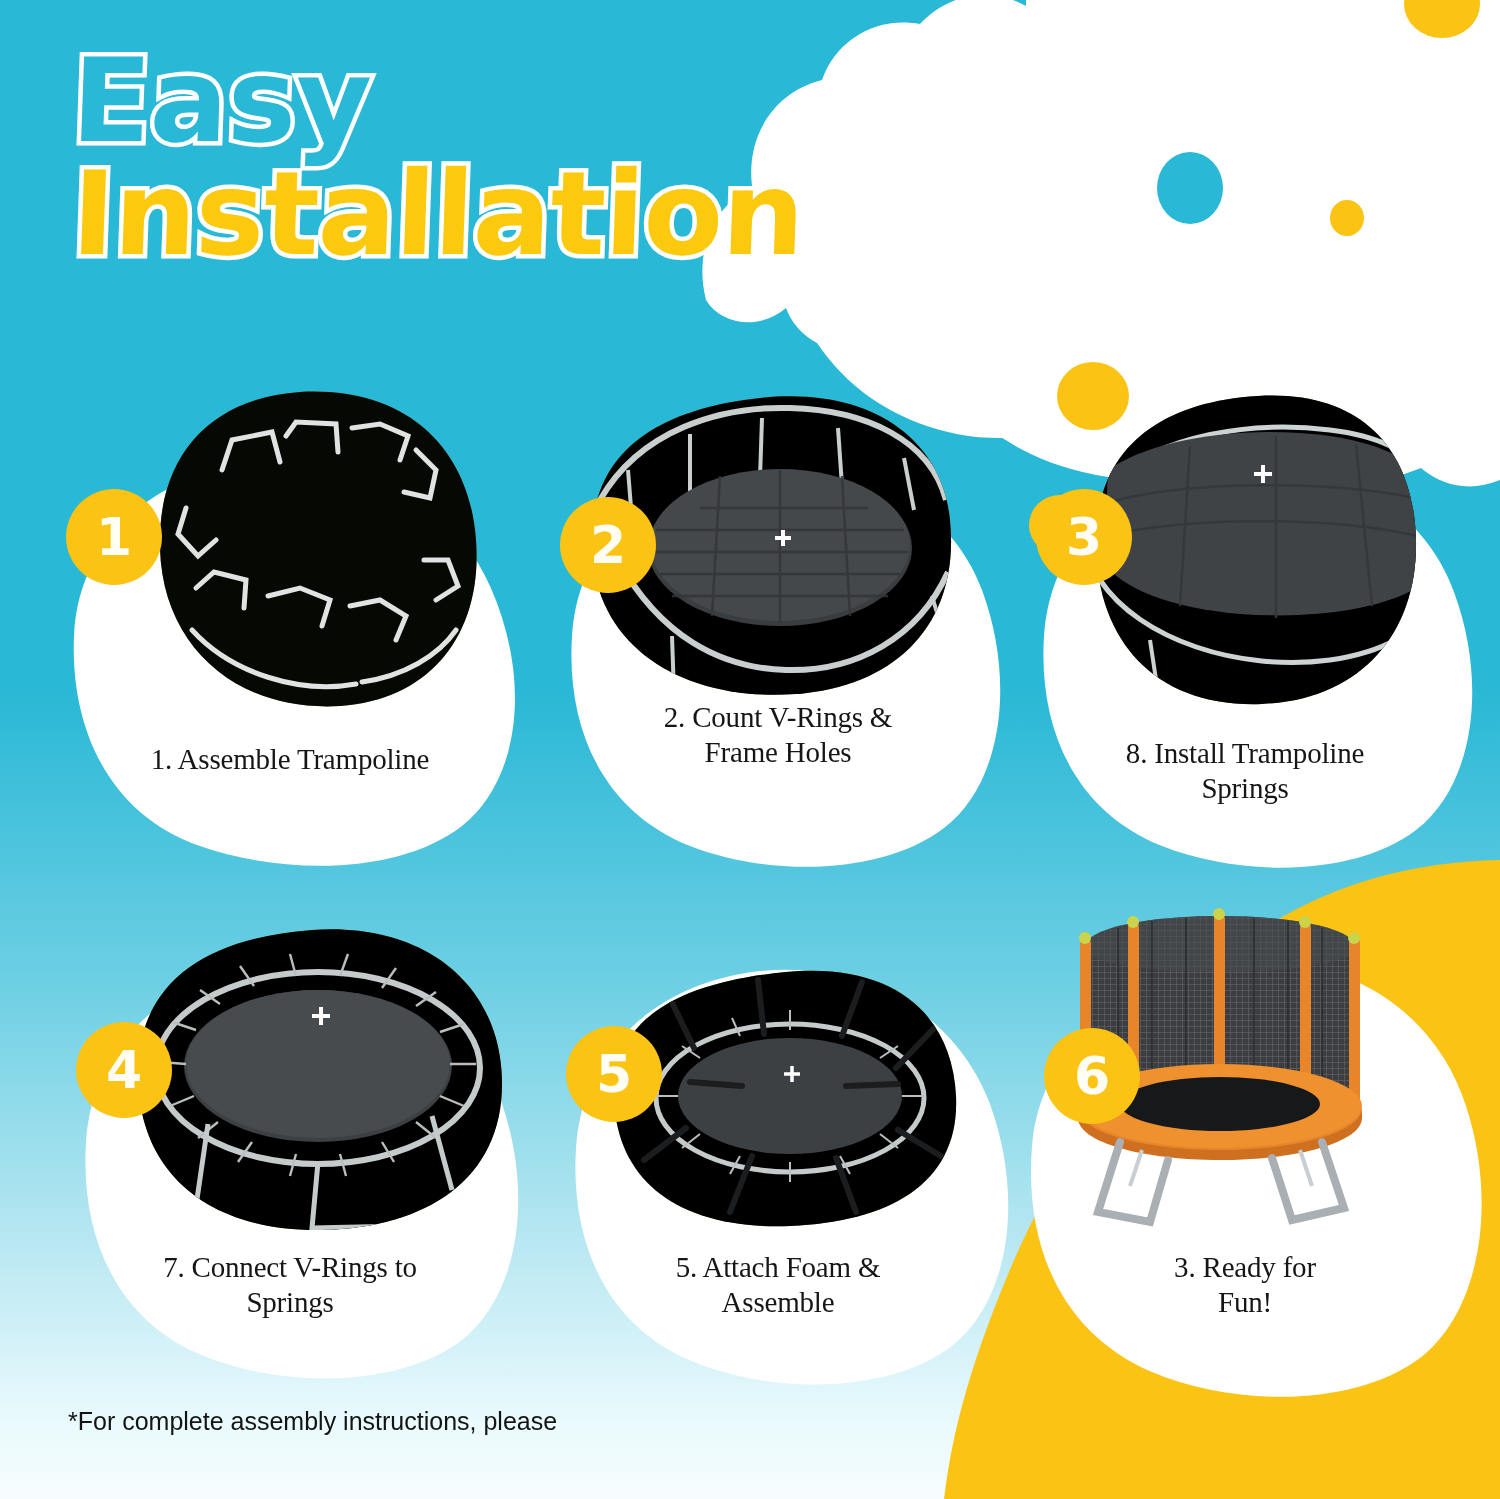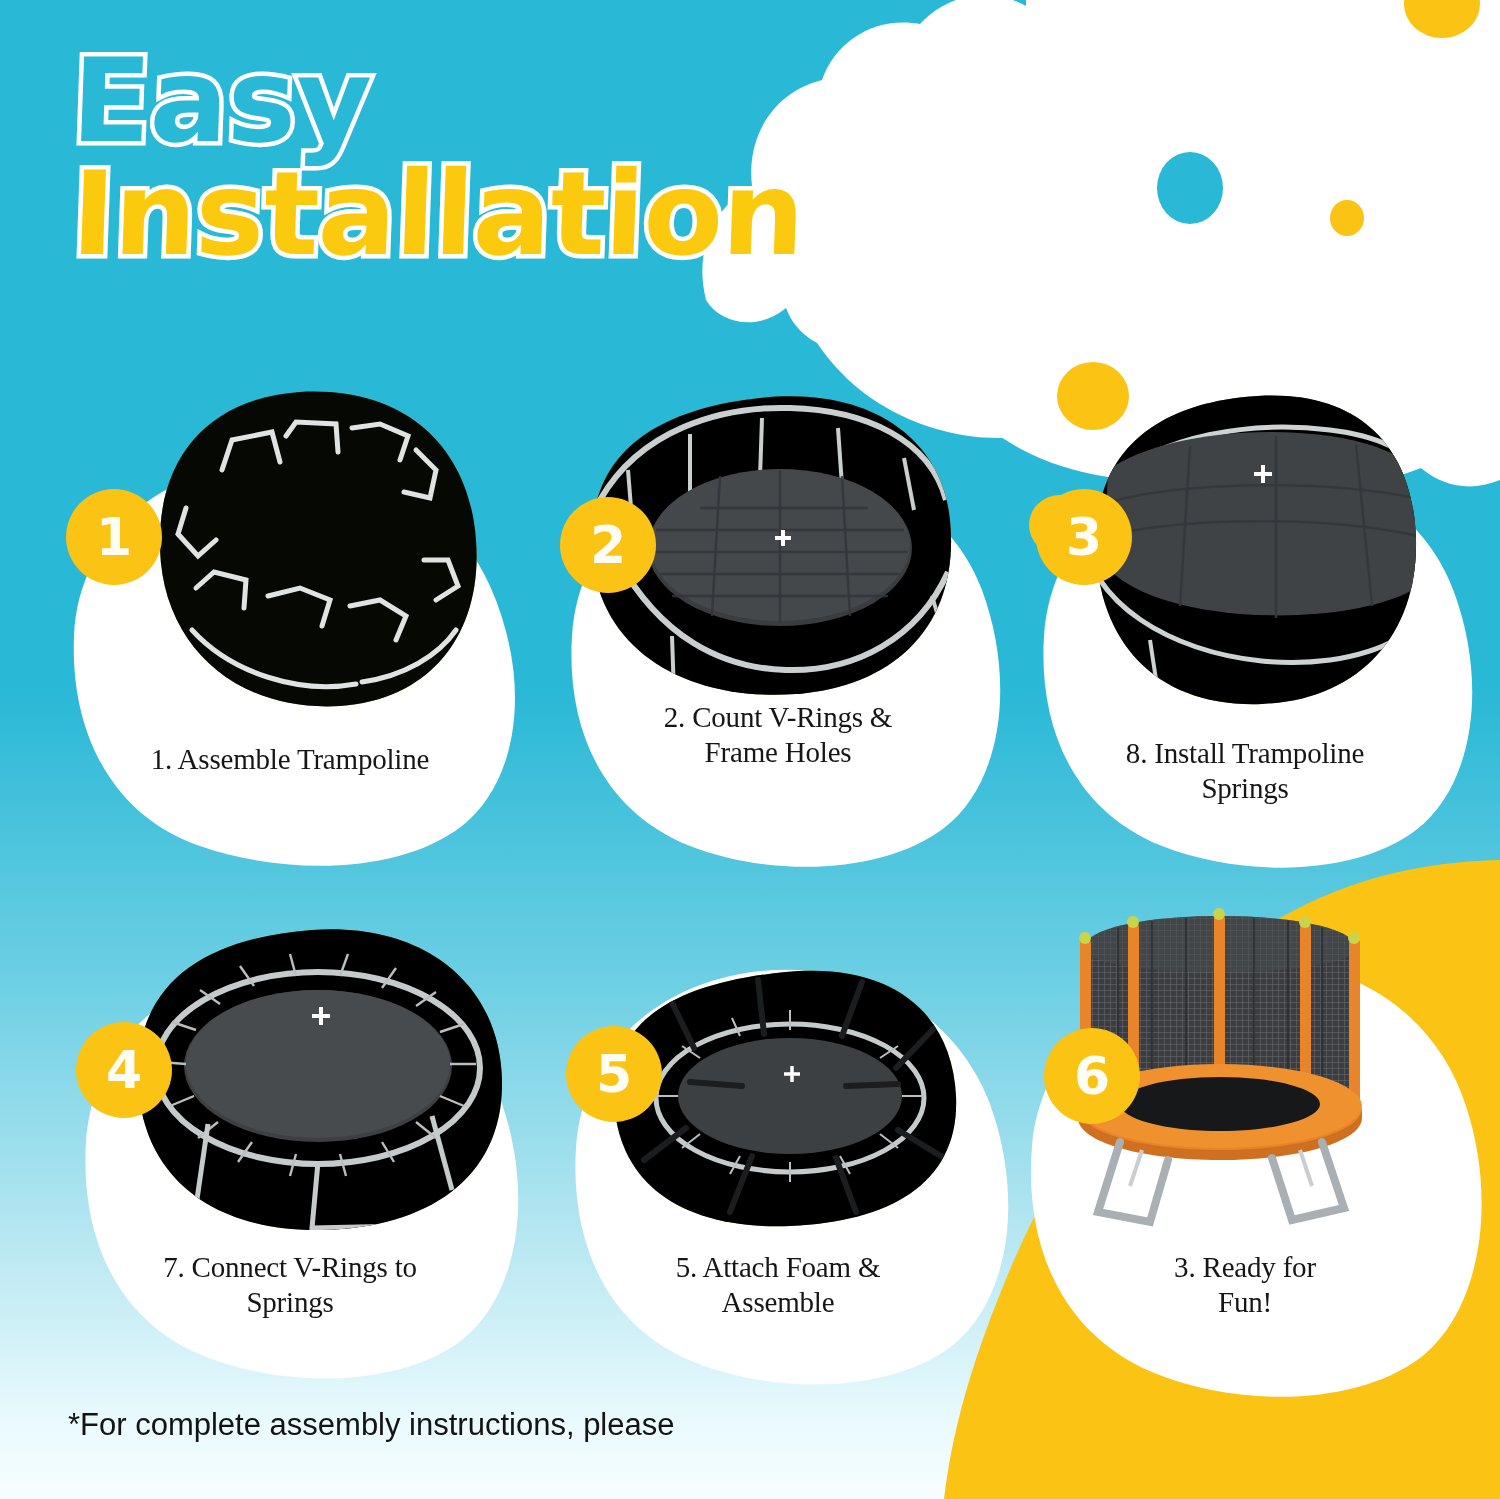--- a/index.html
+++ b/index.html
@@ -68,21 +68,21 @@
     letter-spacing:-0.2px;
     z-index:25;
     font-family:Liberation Serif, serif;
   }
 
   
   #footnote {
     position:absolute;
     left:68px; top:1405px;
     width:640px;
-    font-size:31px;
+    font-size:25px;
     line-height:1.32;
     color:#141414;
     z-index:30;
   }
 </style>
 </head>
 <body>
 
 <div id="bg-base"></div>
 

